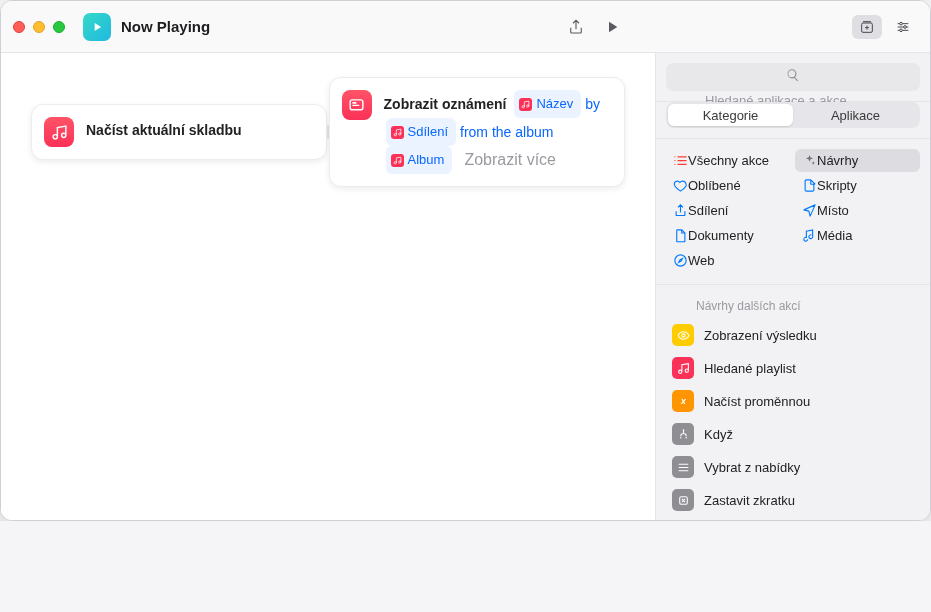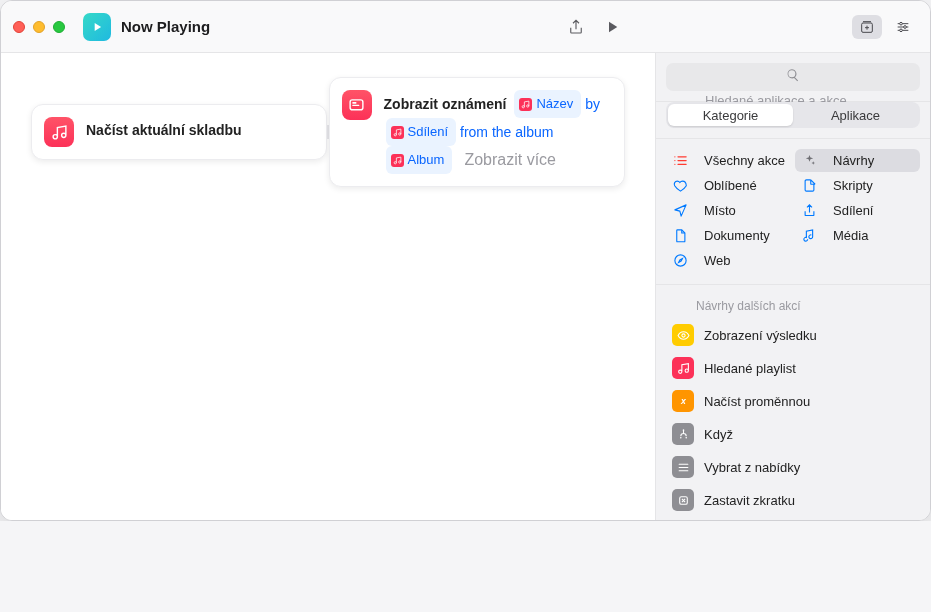--- a/index.html
+++ b/index.html
@@ -78,21 +78,21 @@
   }
   .search-field svg{width:14px;height:14px;fill:#8e8e93;}
   .search-field input{border:0;outline:0;background:transparent;flex:1;font-size:13px;color:#333;}
   .search-field input::placeholder{color:#9a9aa0;}
   .seg{padding:0 10px 10px;border-bottom:1px solid var(--border);}
   .seg-ctrl{display:flex;background:#e6e6ea;border-radius:8px;padding:2px;height:26px;}
   .seg-opt{flex:1;display:flex;align-items:center;justify-content:center;font-size:13px;color:#3a3a3c;border-radius:6px;cursor:default;}
   .seg-opt.sel{background:#fff;box-shadow:0 1px 2px rgba(0,0,0,.12);font-weight:500;}
   .cats{padding:10px 10px 12px;border-bottom:1px solid var(--border);}
   .cat-grid{display:grid;grid-template-columns:1fr 1fr;gap:2px 4px;}
-  .cat{display:flex;align-items:center;gap:16px;padding:4px 6px;border-radius:6px;font-size:13px;color:#222;}
+  .cat{display:flex;align-items:center;gap:0;padding:4px 6px;border-radius:6px;font-size:13px;color:#222;}
   .cat.sel{background:#dcdce1;}
   .cat .cico{width:16px;display:flex;justify-content:center;}
   .cat .cico svg{width:15px;height:15px;fill:none;stroke-width:1.6;}
   .sugg{flex:1;overflow:auto;padding:8px 10px 10px;}
   .sugg-head{font-size:12px;color:#9a9aa0;padding:6px 4px 6px 30px;font-weight:500;}
   .sugg-item{display:flex;align-items:center;gap:10px;padding:5px 6px;border-radius:6px;font-size:13px;color:#222;margin-bottom:1px;}
   .sugg-item .sico{width:22px;height:22px;border-radius:5px;display:flex;align-items:center;justify-content:center;flex:none;}
   .sugg-item .sico svg{width:13px;height:13px;fill:#fff;}
 </style>
 </head>
@@ -250,32 +250,32 @@
               <span class="cico">
                 <svg viewBox="0 0 24 24">
                   <path d="M14 3l7 7M14 3v6a1 1 0 001 1h6M14 3H7a2 2 0 00-2 2v14a2 2 0 002 2h10a2 2 0 002-2V10" fill="none" stroke="#007aff" stroke-width="1.8"></path>
                 </svg>
               </span>
               <span>Skripty</span>
             </div>
             <div class="cat">
               <span class="cico">
                 <svg viewBox="0 0 24 24">
+                  <path d="M12 3v12M8 7l4-4 4 4M5 13v6a1 1 0 001 1h12a1 1 0 001-1v-6" fill="none" stroke="#007aff" stroke-width="1.8"></path>
+                </svg>
+              </span>
+              <span>Sdílení</span>
+            </div>
+            <div class="cat">
+              <span class="cico">
+                <svg viewBox="0 0 24 24">
                   <path d="M3 11l18-8-8 18-2-8-8-2z" fill="none" stroke="#007aff" stroke-width="1.8" stroke-linejoin="round"></path>
                 </svg>
               </span>
               <span>Místo</span>
-            </div>
-            <div class="cat">
-              <span class="cico">
-                <svg viewBox="0 0 24 24">
-                  <path d="M12 3v12M8 7l4-4 4 4M5 13v6a1 1 0 001 1h12a1 1 0 001-1v-6" fill="none" stroke="#007aff" stroke-width="1.8"></path>
-                </svg>
-              </span>
-              <span>Sdílení</span>
             </div>
             <div class="cat">
               <span class="cico">
                 <svg viewBox="0 0 24 24">
                   <path d="M7 3h7l5 5v13a1 1 0 01-1 1H7a1 1 0 01-1-1V4a1 1 0 011-1z" fill="none" stroke="#007aff" stroke-width="1.8"></path>
                   <path d="M14 3v5h5" fill="none" stroke="#007aff" stroke-width="1.8"></path>
                 </svg>
               </span>
               <span>Dokumenty</span>
             </div>

